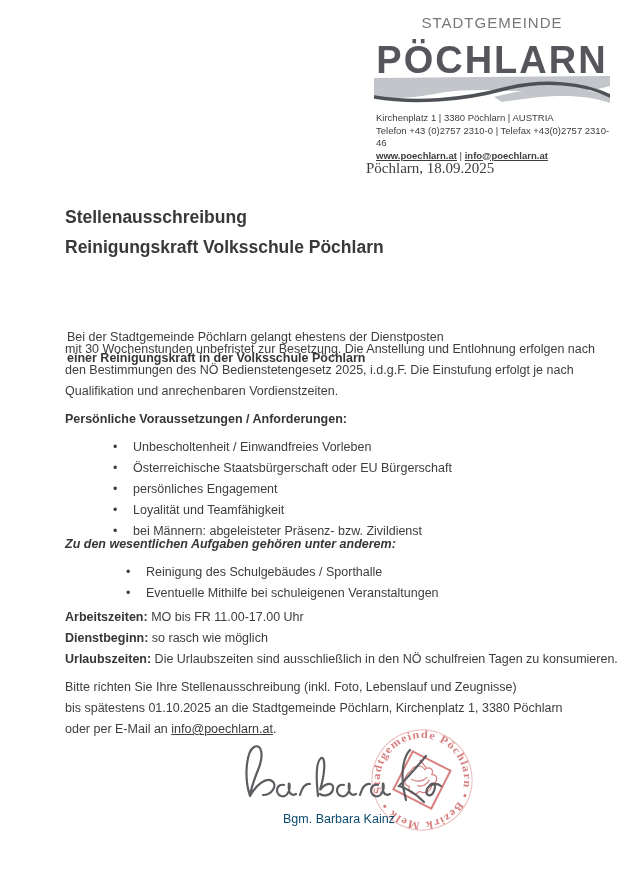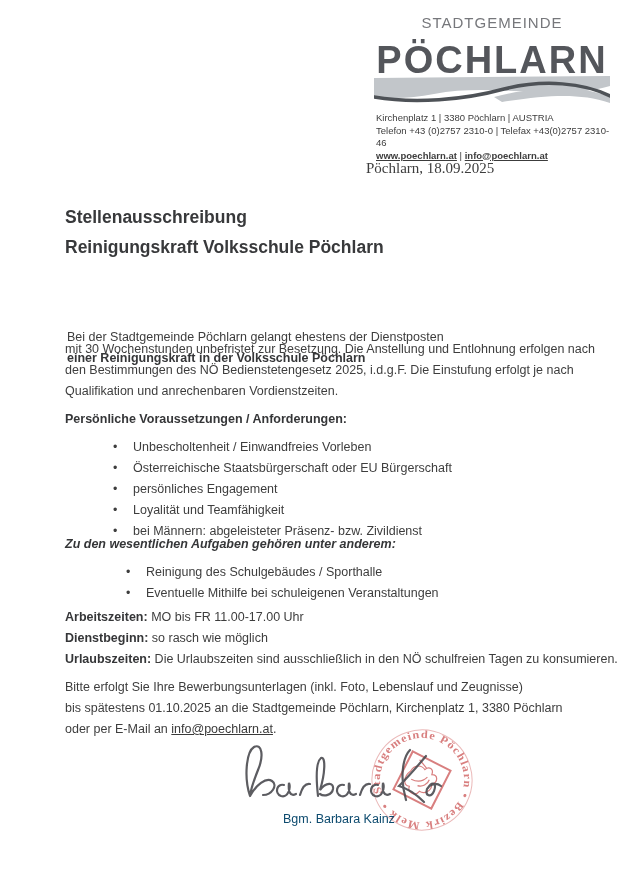--- a/index.html
+++ b/index.html
@@ -92,21 +92,21 @@
   <li><span class="bullet">•</span><span>Eventuelle Mithilfe bei schuleigenen Veranstaltungen</span></li>
 </ul>
 
 <div class="abs bodytxt conditions">
   <div><span class="b">Arbeitszeiten:</span><span> MO bis FR 11.00-17.00 Uhr</span></div>
   <div><span class="b">Dienstbeginn:</span><span> so rasch wie möglich</span></div>
   <div><span class="b">Urlaubszeiten:</span><span> Die Urlaubszeiten sind ausschließlich in den NÖ schulfreien Tagen zu konsumieren.</span></div>
 </div>
 
 <div class="abs bodytxt application">
-  <div>Bitte erfolgt Sie Ihre Bewerbungsunterlagen (inkl. Foto, Lebenslauf und Zeugnisse)</div>
+  <div>Bitte richten Sie Ihre Stellenausschreibung (inkl. Foto, Lebenslauf und Zeugnisse)</div>
   <div>bis spätestens 01.10.2025 an die Stadtgemeinde Pöchlarn, Kirchenplatz 1, 3380 Pöchlarn</div>
   <div><span>oder per E-Mail an </span><a>info@poechlarn.at</a><span>.</span></div>
 </div>
 
 <svg class="abs stamp-wrap" width="112" height="112" viewBox="0 0 112 112">
   <g opacity="0.8">
     <circle cx="56" cy="56" r="50" fill="none" stroke="#cf5f5f" stroke-width="1" opacity="0.55"></circle>
     <defs>
       <path id="stampRing" d="M 14,56 A 42,42 0 1 1 98,56 A 42,42 0 1 1 14,56"></path>
     </defs>

